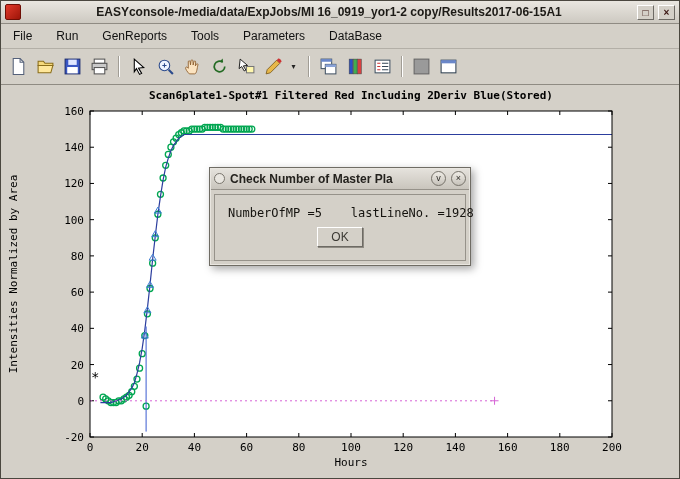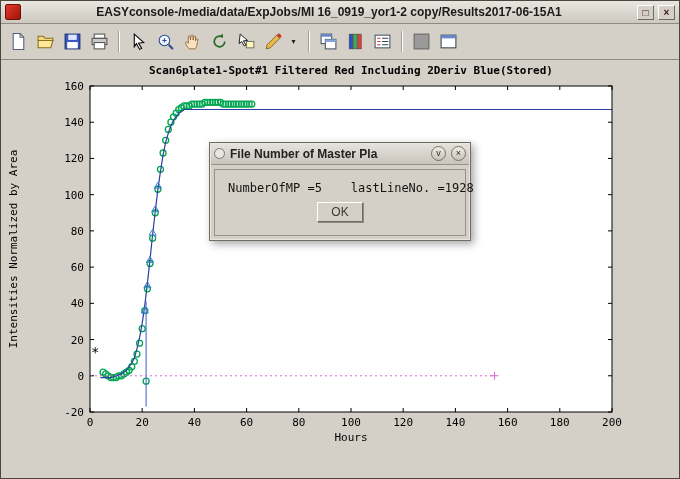--- a/index.html
+++ b/index.html
@@ -126,20 +126,28 @@
 
 <div class="window">
 
   <div class="titlebar">
     <span class="app-icon"></span>
     <span class="win-title">EASYconsole-/media/data/ExpJobs/MI 16_0919_yor1-2 copy/Results2017-06-15A1</span>
     <span class="win-btn">□</span>
     <span class="win-btn">×</span>
   </div>
 
+  <div class="menubar">
+    <span class="menu-item">File</span>
+    <span class="menu-item">Run</span>
+    <span class="menu-item">GenReports</span>
+    <span class="menu-item">Tools</span>
+    <span class="menu-item">Parameters</span>
+    <span class="menu-item">DataBase</span>
+  </div>
 
   <div class="toolbar">
     <span class="tool">
       <svg viewBox="0 0 18 18">
           <path d="M4 1.5h6.5L14 5v11.5H4z" fill="#fff" stroke="#55617a"></path>
           <path d="M10.5 1.5V5H14" fill="none" stroke="#55617a"></path>
         </svg>
     </span>
     <span class="tool">
       <svg viewBox="0 0 18 18">
@@ -390,21 +398,21 @@
         <rect x="89" y="26" width="522" height="326" fill="none" stroke="#000"></rect>
         <text x="350" y="14" text-anchor="middle" font-size="11" font-weight="bold">Scan6plate1-Spot#1 Filtered Red Including 2Deriv Blue(Stored)</text>
         <text x="350" y="381" text-anchor="middle" font-size="11">Hours</text>
         <text x="16" y="189" text-anchor="middle" font-size="11" transform="rotate(-90 16 189)">Intensities Normalized by Area</text>
       </svg>
 
     
     <div class="dialog">
       <div class="dlg-titlebar">
         <span class="dlg-icon"></span>
-        <span class="dlg-title">File Number of Master Pla</span>
+        <span class="dlg-title">Check Number of Master Pla</span>
         <span class="dlg-btn">v</span>
         <span class="dlg-btn">×</span>
       </div>
       <div class="dlg-body">
         <div class="dlg-text">NumberOfMP =5    lastLineNo. =1928</div>
         <button class="ok-btn">OK</button>
       </div>
     </div>
   </div>
 

